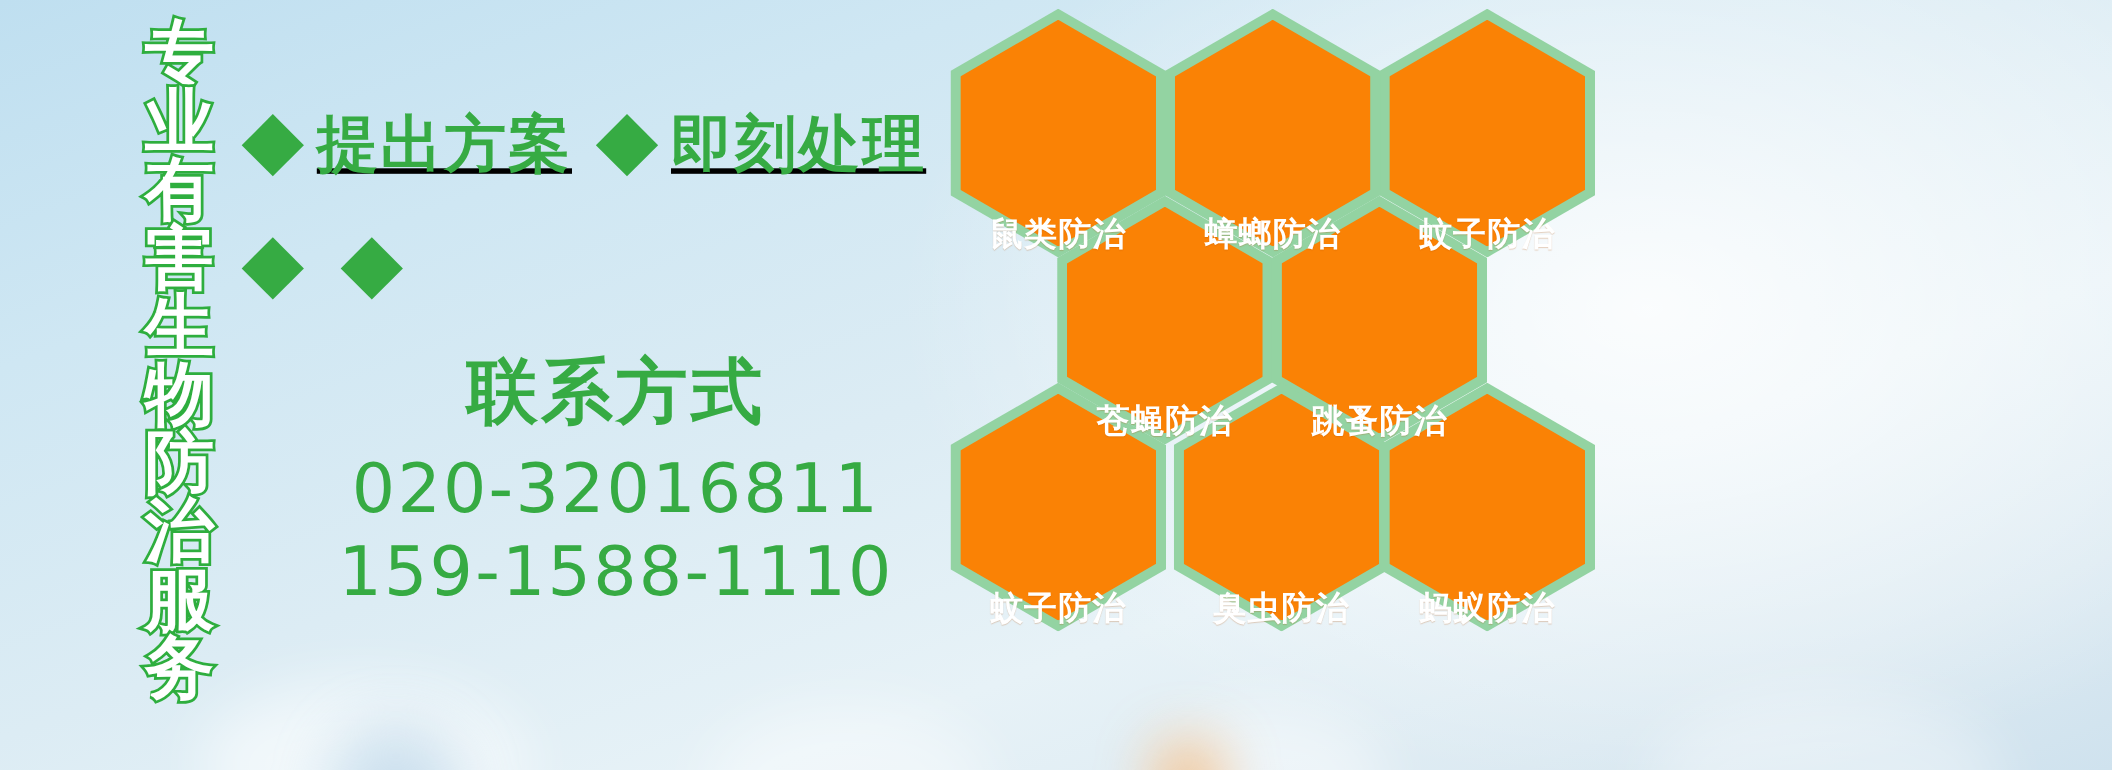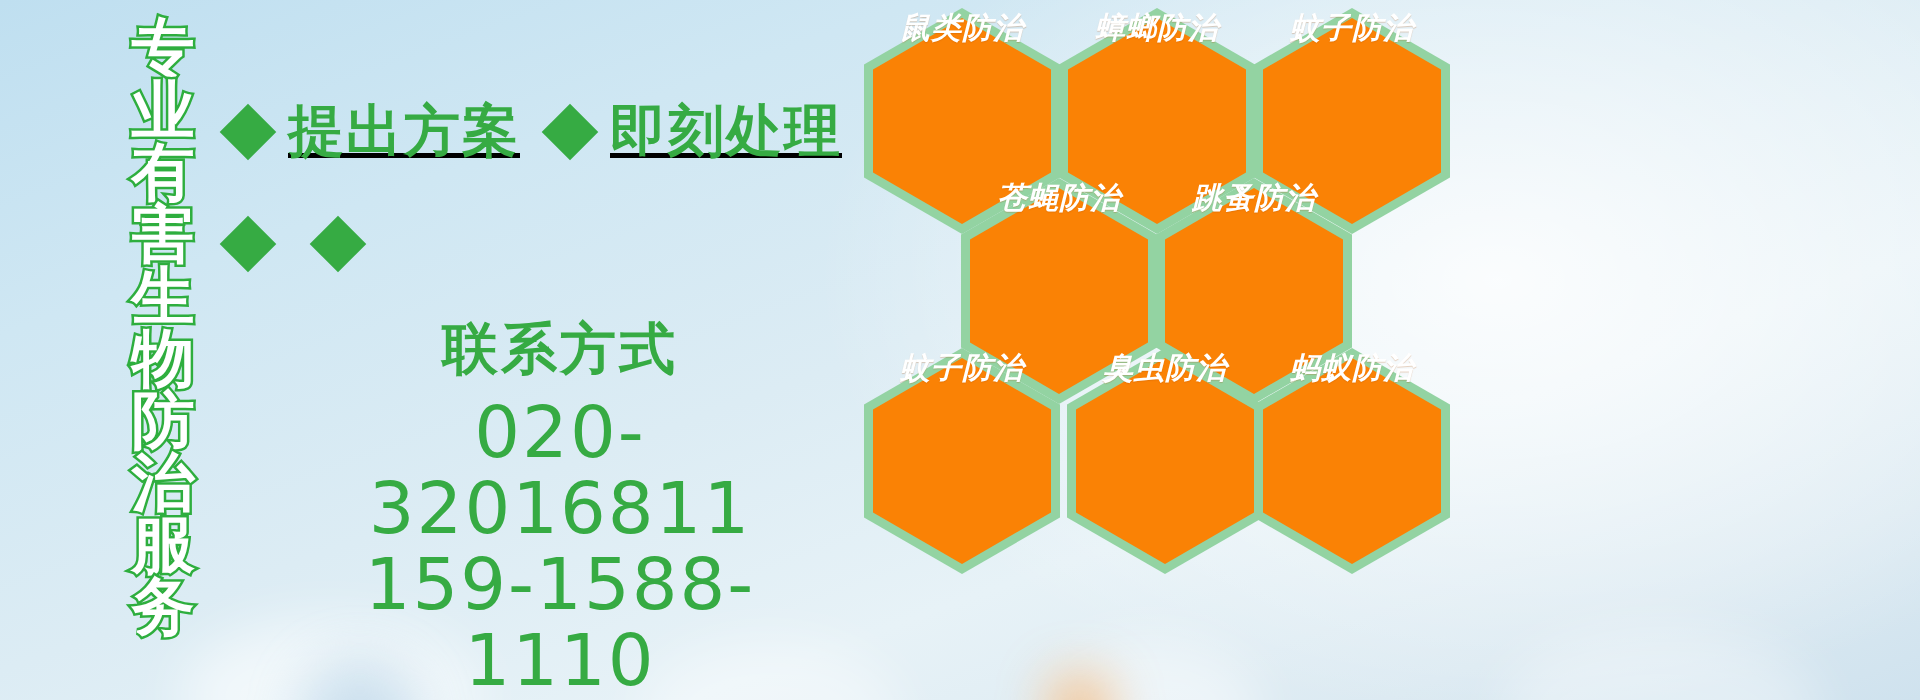--- a/index.html
+++ b/index.html
@@ -95,51 +95,50 @@
 
   
   #contact-block {
     position: absolute;
     left: 300px;
     top: 312px;
     width: 520px;
     text-align: center;
   }
   #contact-title {
-    font-size: 56px;
+    font-size: 65px;
     font-weight: bold;
     color: #36ab43;
     letter-spacing: 3px;
     font-family: "DejaVu Sans", "Liberation Sans", sans-serif;
     margin-bottom: 6px;
   }
   .contact-phone {
-    font-size: 72px;
+    font-size: 62px;
     color: #36ab43;
     letter-spacing: 2px;
     line-height: 76px;
     font-family: "DejaVu Sans", "Liberation Sans", sans-serif;
   }
 
   
   #hex-grid {
     position: absolute;
     left: 862px;
     top: 0px;
     width: 620px;
     height: 560px;
   }
   .hex {
     position: absolute;
     width: 196px;
     height: 226px;
     display: flex;
-    align-items: flex-start;
+    align-items: flex-end;
     justify-content: center;
-    font-style: italic;
   }
   .hex .hex-outer {
     position: absolute;
     inset: 0;
     background: #93d3a2;
     clip-path: polygon(50% 0%, 100% 25%, 100% 75%, 50% 100%, 0% 75%, 0% 25%);
   }
   .hex .hex-inner {
     position: absolute;
     left: 9px; top: 10px; right: 9px; bottom: 10px;

